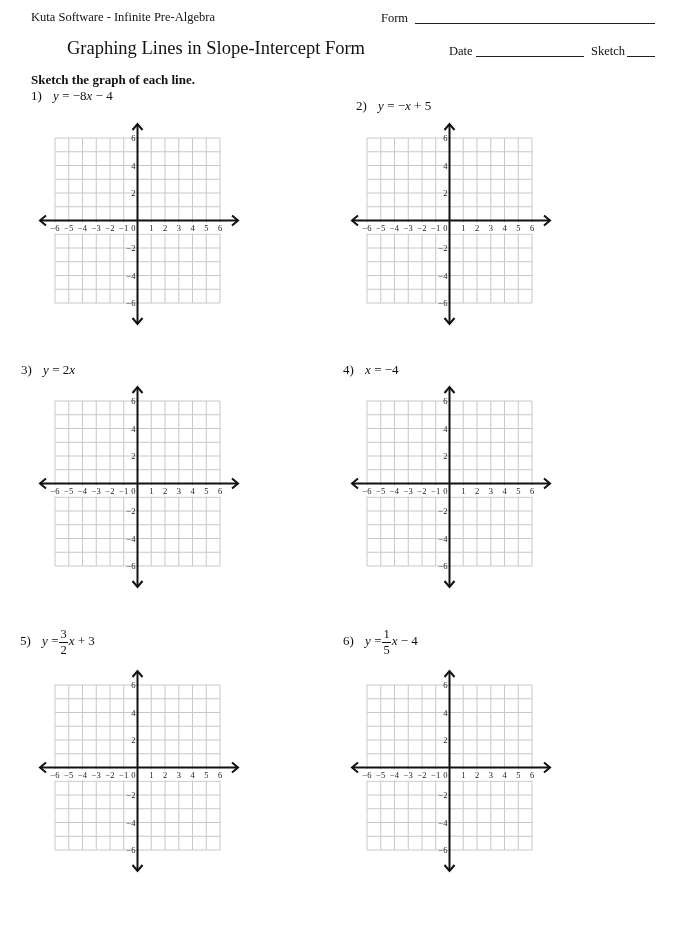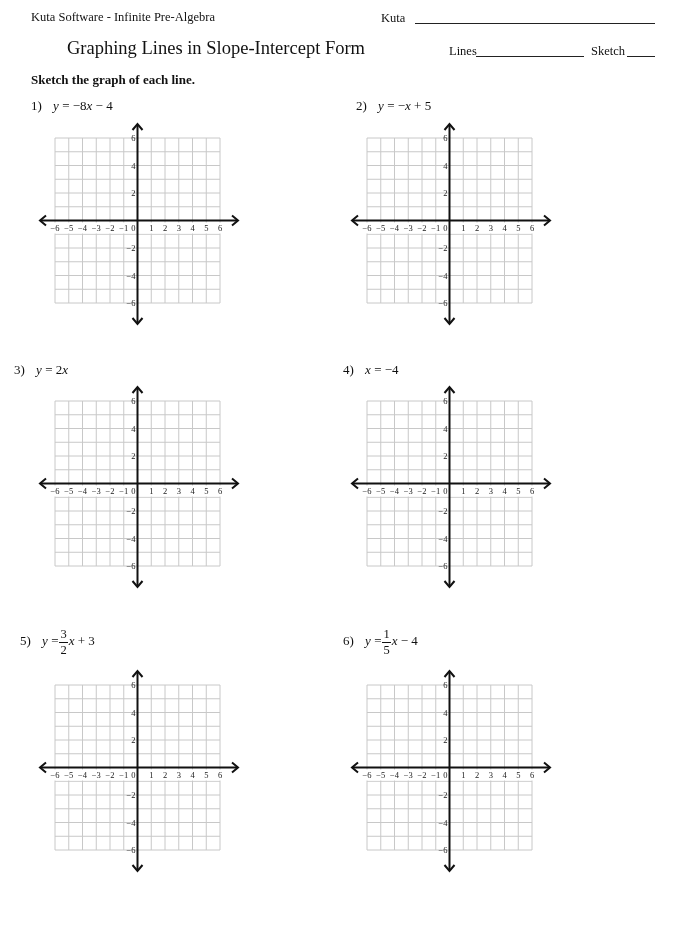--- a/index.html
+++ b/index.html
@@ -22,38 +22,38 @@
   .frac .n { display: block; border-bottom: 1px solid #111; padding: 0 1px 1px; font-size: 12.5px; }
   .frac .d { display: block; padding-top: 1px; font-size: 12.5px; }
   .graph { position: absolute; width: 210px; height: 210px; }
   .graph svg { display: block; }
   .tick { font-family: "Liberation Serif", "DejaVu Serif", serif; font-size: 8.5px; fill: #222; }
 </style>
 </head>
 <body>
 
 <div id="software" class="abs">Kuta Software - Infinite Pre-Algebra</div>
-<div id="name-label" class="abs">Kuta</div>
+<div id="name-label" class="abs">Form</div>
 <div id="name-line" class="abs"></div>
 <div id="title" class="abs">Graphing Lines in Slope-Intercept Form</div>
-<div id="date-label" class="abs">Lines</div>
+<div id="date-label" class="abs">Date</div>
 <div id="date-line" class="abs"></div>
 <div id="period-label" class="abs">Sketch</div>
 <div id="period-line" class="abs"></div>
 <div id="instructions" class="abs">Sketch the graph of each line.</div>
 
-<div class="problem" style="left:31px; top:98px;text-align:right;">
+<div class="problem" style="left:31px; top:88px;text-align:right;">
   <span class="num">1)</span>
   <span class="eq"><i>y</i> <span>= −8</span><i>x</i><span> − 4</span></span>
 </div>
 <div class="problem" style="left:356px; top:98px;">
   <span class="num">2)</span>
   <span class="eq"><i>y</i> <span>= −</span><i>x</i><span> + 5</span></span>
 </div>
-<div class="problem" style="left:14px; top:362px;">
+<div class="problem" style="left:21px; top:362px;">
   <span class="num">3)</span>
   <span class="eq"><i>y</i> <span>= 2</span><i>x</i><span></span></span>
 </div>
 <div class="problem" style="left:343px; top:362px;font-family:Liberation Serif, serif;">
   <span class="num">4)</span>
   <span class="eq"><i>x</i> <span>= −4</span></span>
 </div>
 <div class="problem" style="left:20px; top:628px;">
   <span class="num">5)</span>
   <span class="eq"><i>y</i> <span>=</span><span class="frac"><span class="n">3</span><span class="d">2</span></span><i>x</i><span> + 3</span></span>

